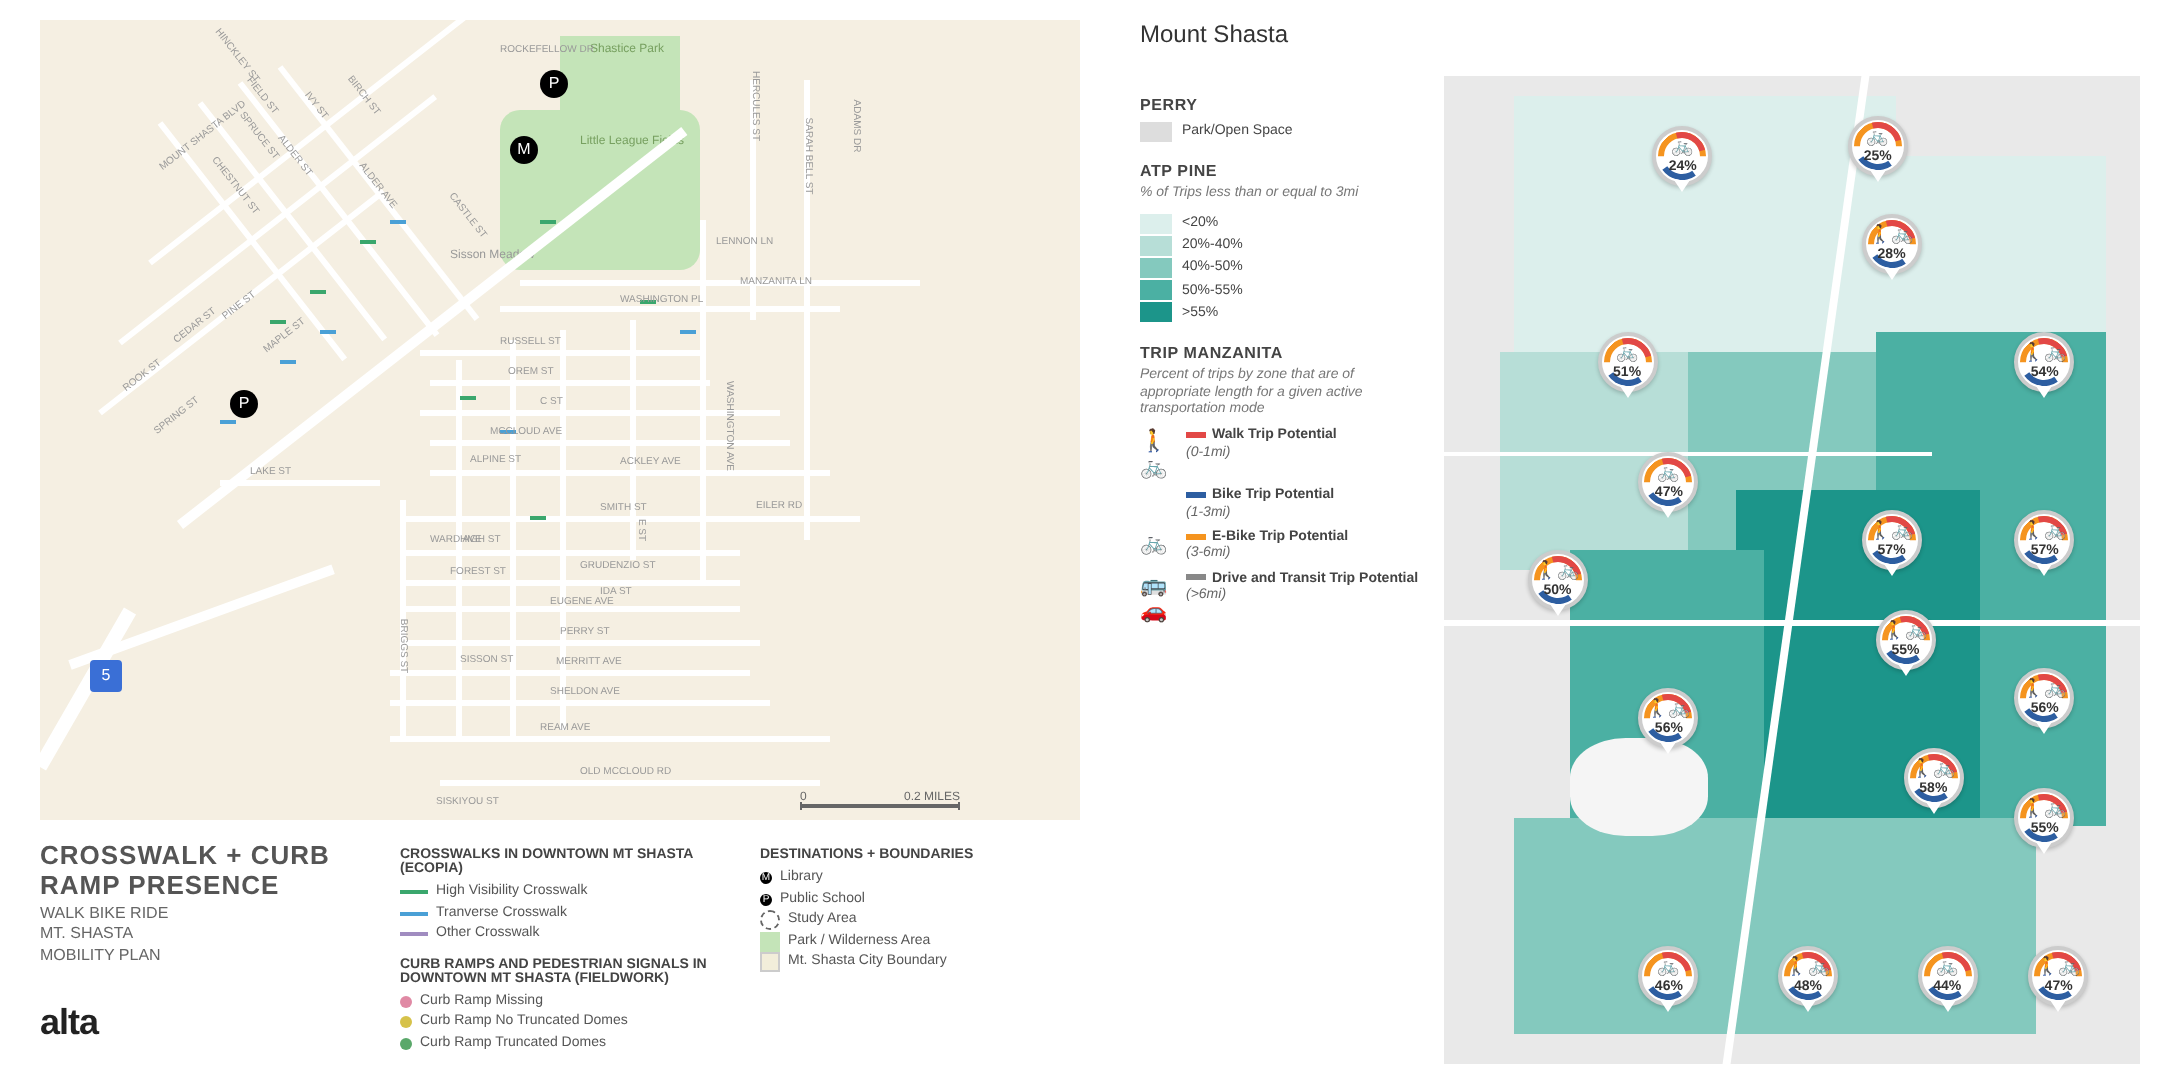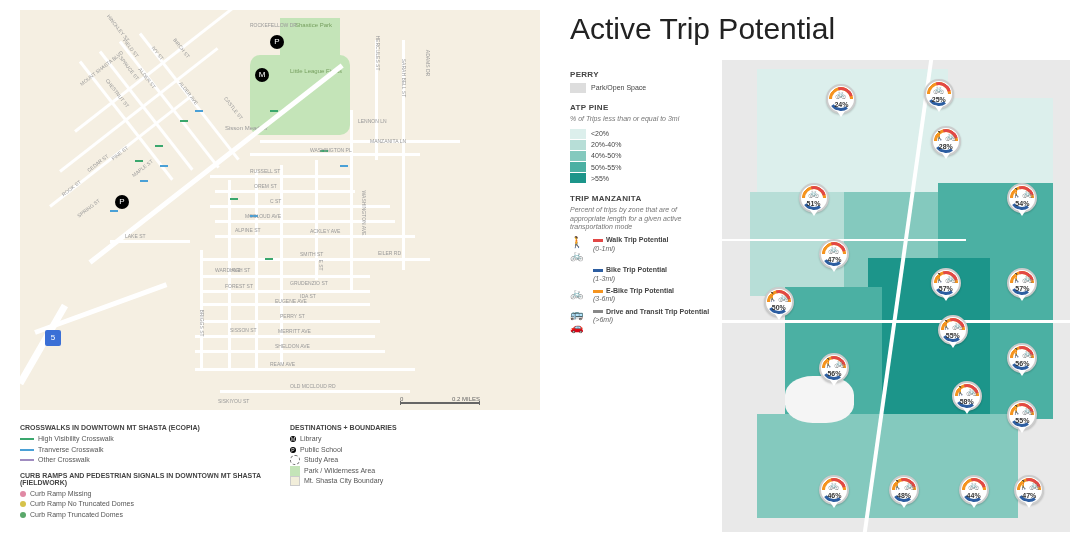--- a/index.html
+++ b/index.html
@@ -226,20 +226,27 @@
       <div style="display:flex;justify-content:space-between">
           <span>0</span>
           <span>0.2 MILES</span>
         </div>
       <div class="scale-line"></div>
     </div>
   </div>
 
   <div class="left-legend">
     <div class="legend-col">
+      <div class="legend-title-main">CROSSWALK + CURB RAMP PRESENCE</div>
+      <div class="legend-sub" style="white-space:pre-line">WALK BIKE RIDE
+MT. SHASTA
+MOBILITY PLAN</div>
+      <div class="logo">alta</div>
+    </div>
+    <div class="legend-col">
       <div class="legend-hdr">CROSSWALKS IN DOWNTOWN MT SHASTA (ECOPIA)</div>
       <div id="cw-rows">
           <div class="legend-row">
             <span class="sw" style="background:#3aa76d"></span>
             <span>High Visibility Crosswalk</span>
           </div>
           <div class="legend-row">
             <span class="sw" style="background:#4aa0d6"></span>
             <span>Tranverse Crosswalk</span>
           </div>
@@ -284,21 +291,21 @@
         </div>
       <div class="legend-row">
           <span class="sw-box" style="background:#f2eeda;border:1px solid #ccc"></span>
           <span>Mt. Shasta City Boundary</span>
         </div>
     </div>
   </div>
 </div>
 
 <div class="right-panel">
-  <div class="r-title">Active Trip Potential</div>
+  <div class="r-subtitle">Mount Shasta</div>
   <div class="r-content">
     <div class="r-legend">
       <div class="r-legend-hdr">PERRY</div>
       <div class="r-swatch-row">
           <span class="r-swatch" style="background:#ddd"></span>
           <span>Park/Open Space</span>
         </div>
       <div class="r-legend-hdr">ATP PINE</div>
       <div class="r-legend-note">% of Trips less than or equal to 3mi</div>
       <div id="atp-bins">

